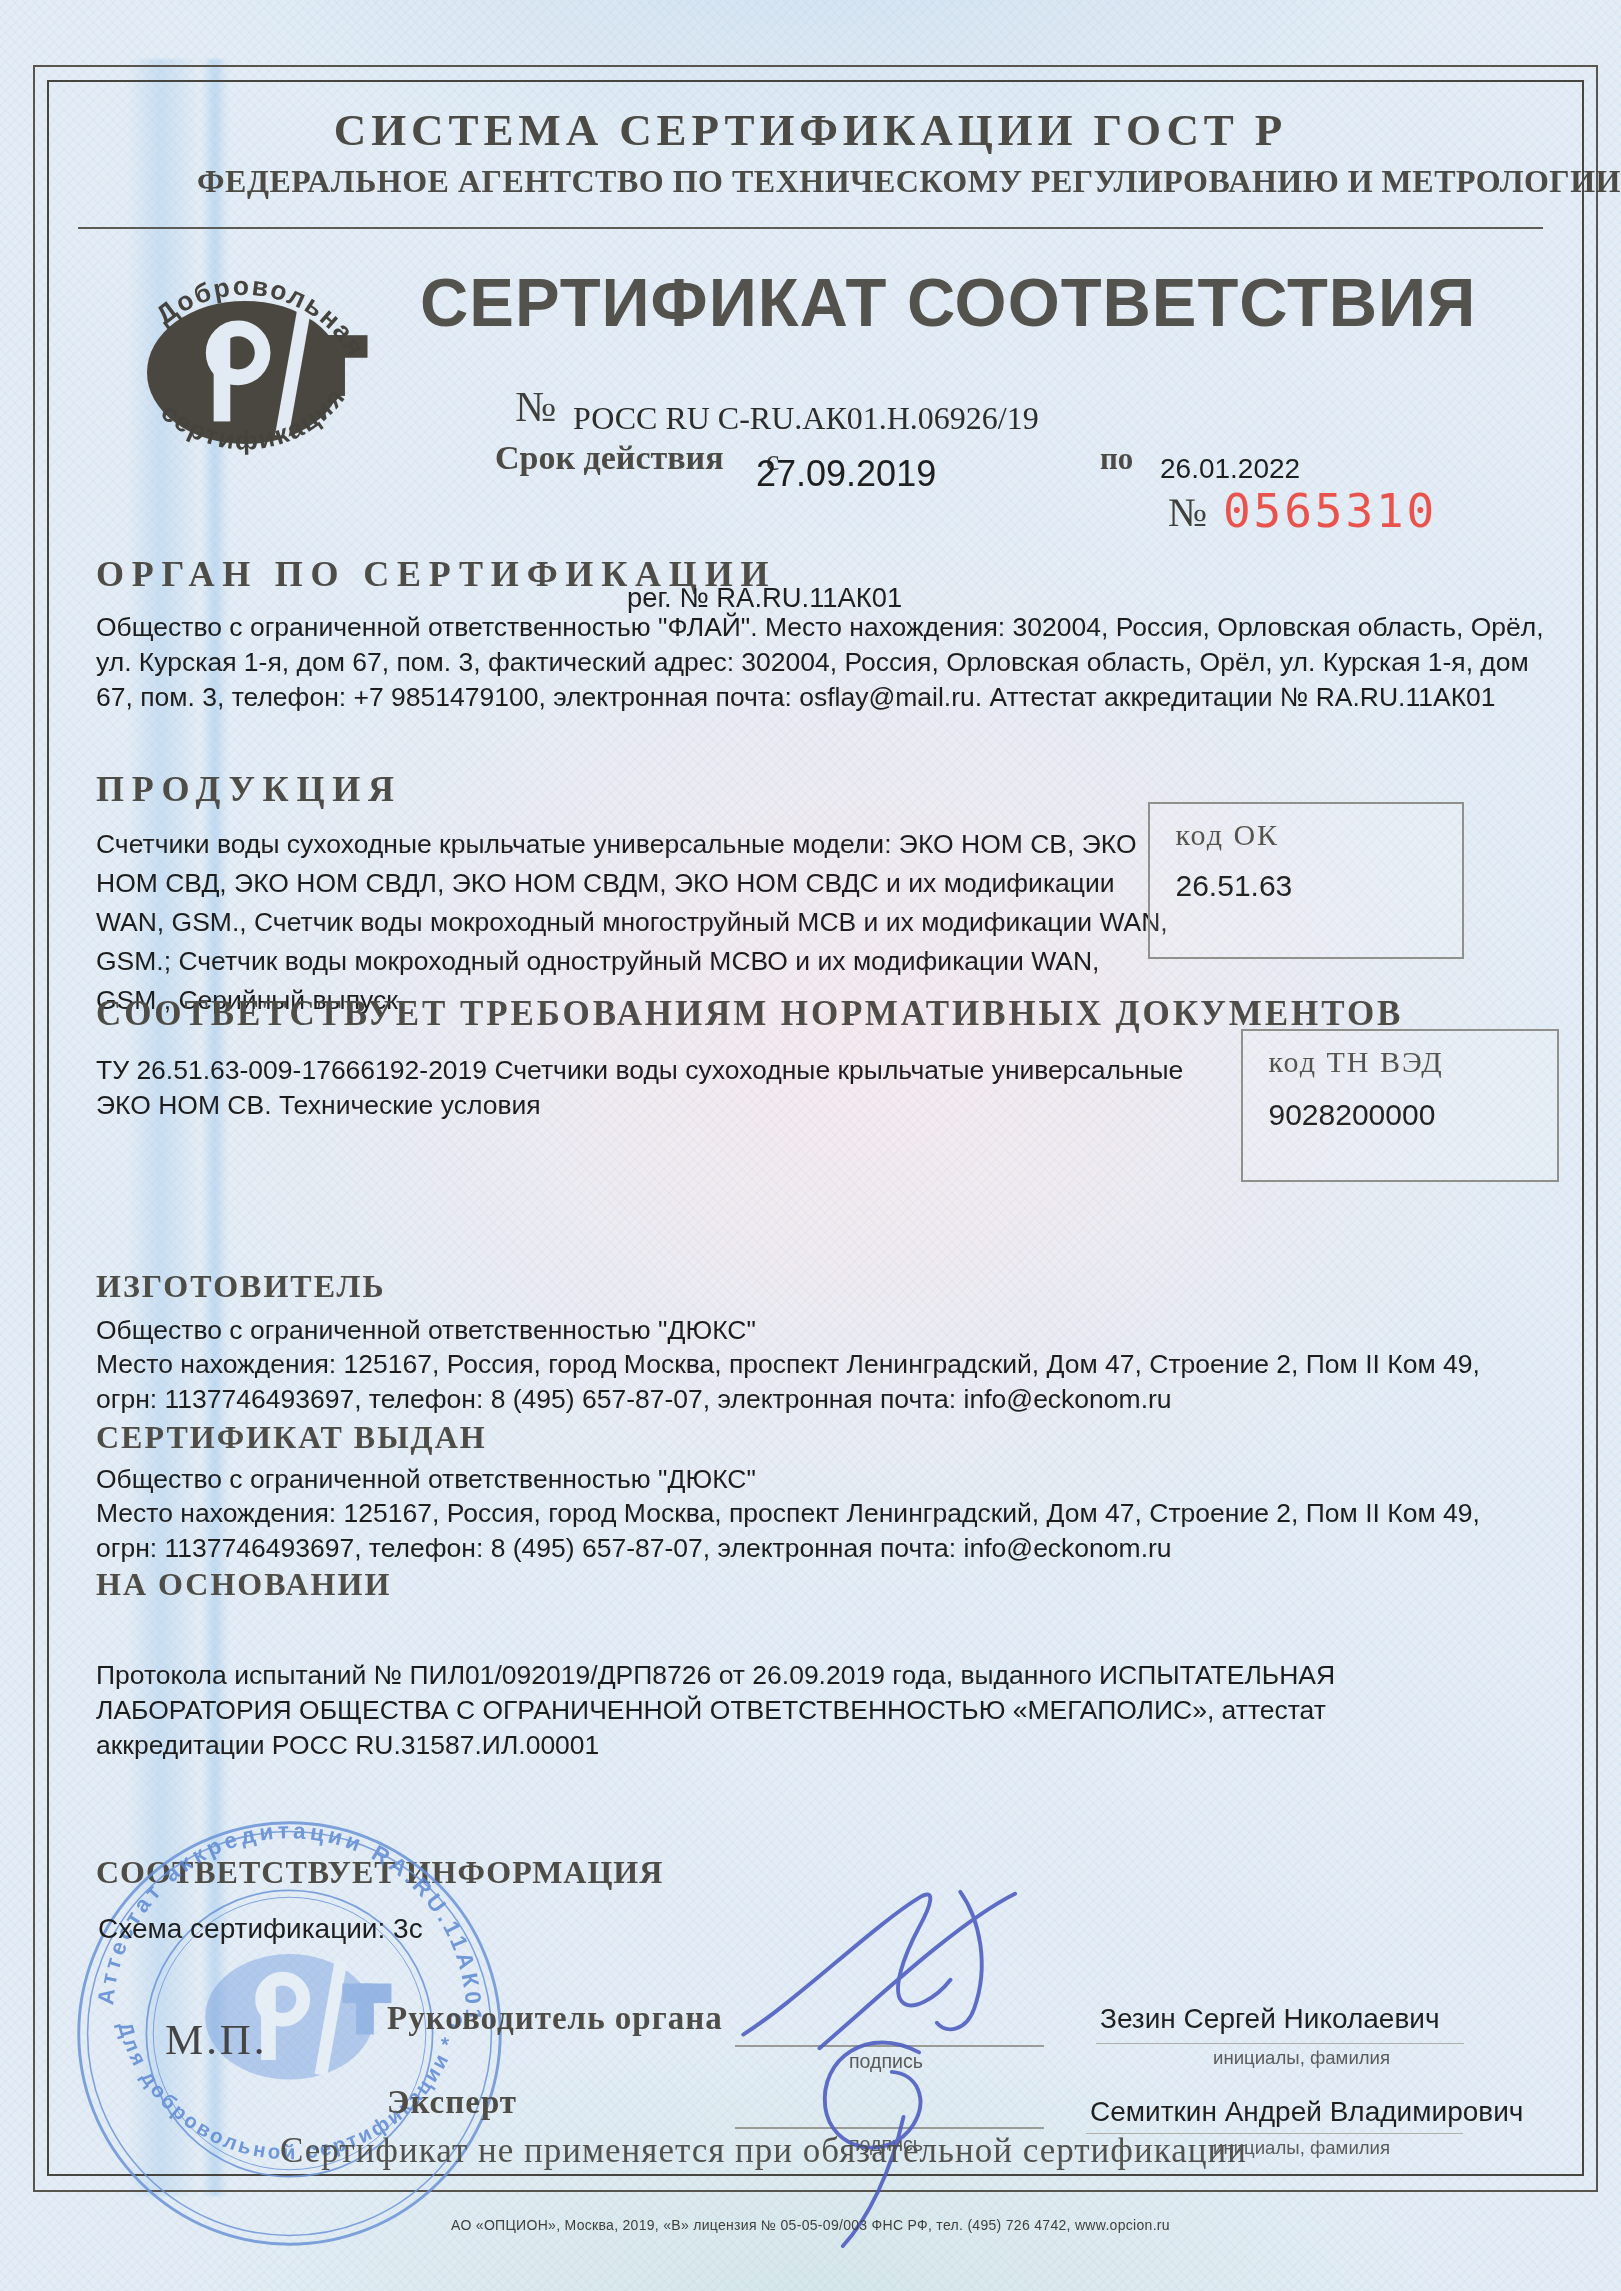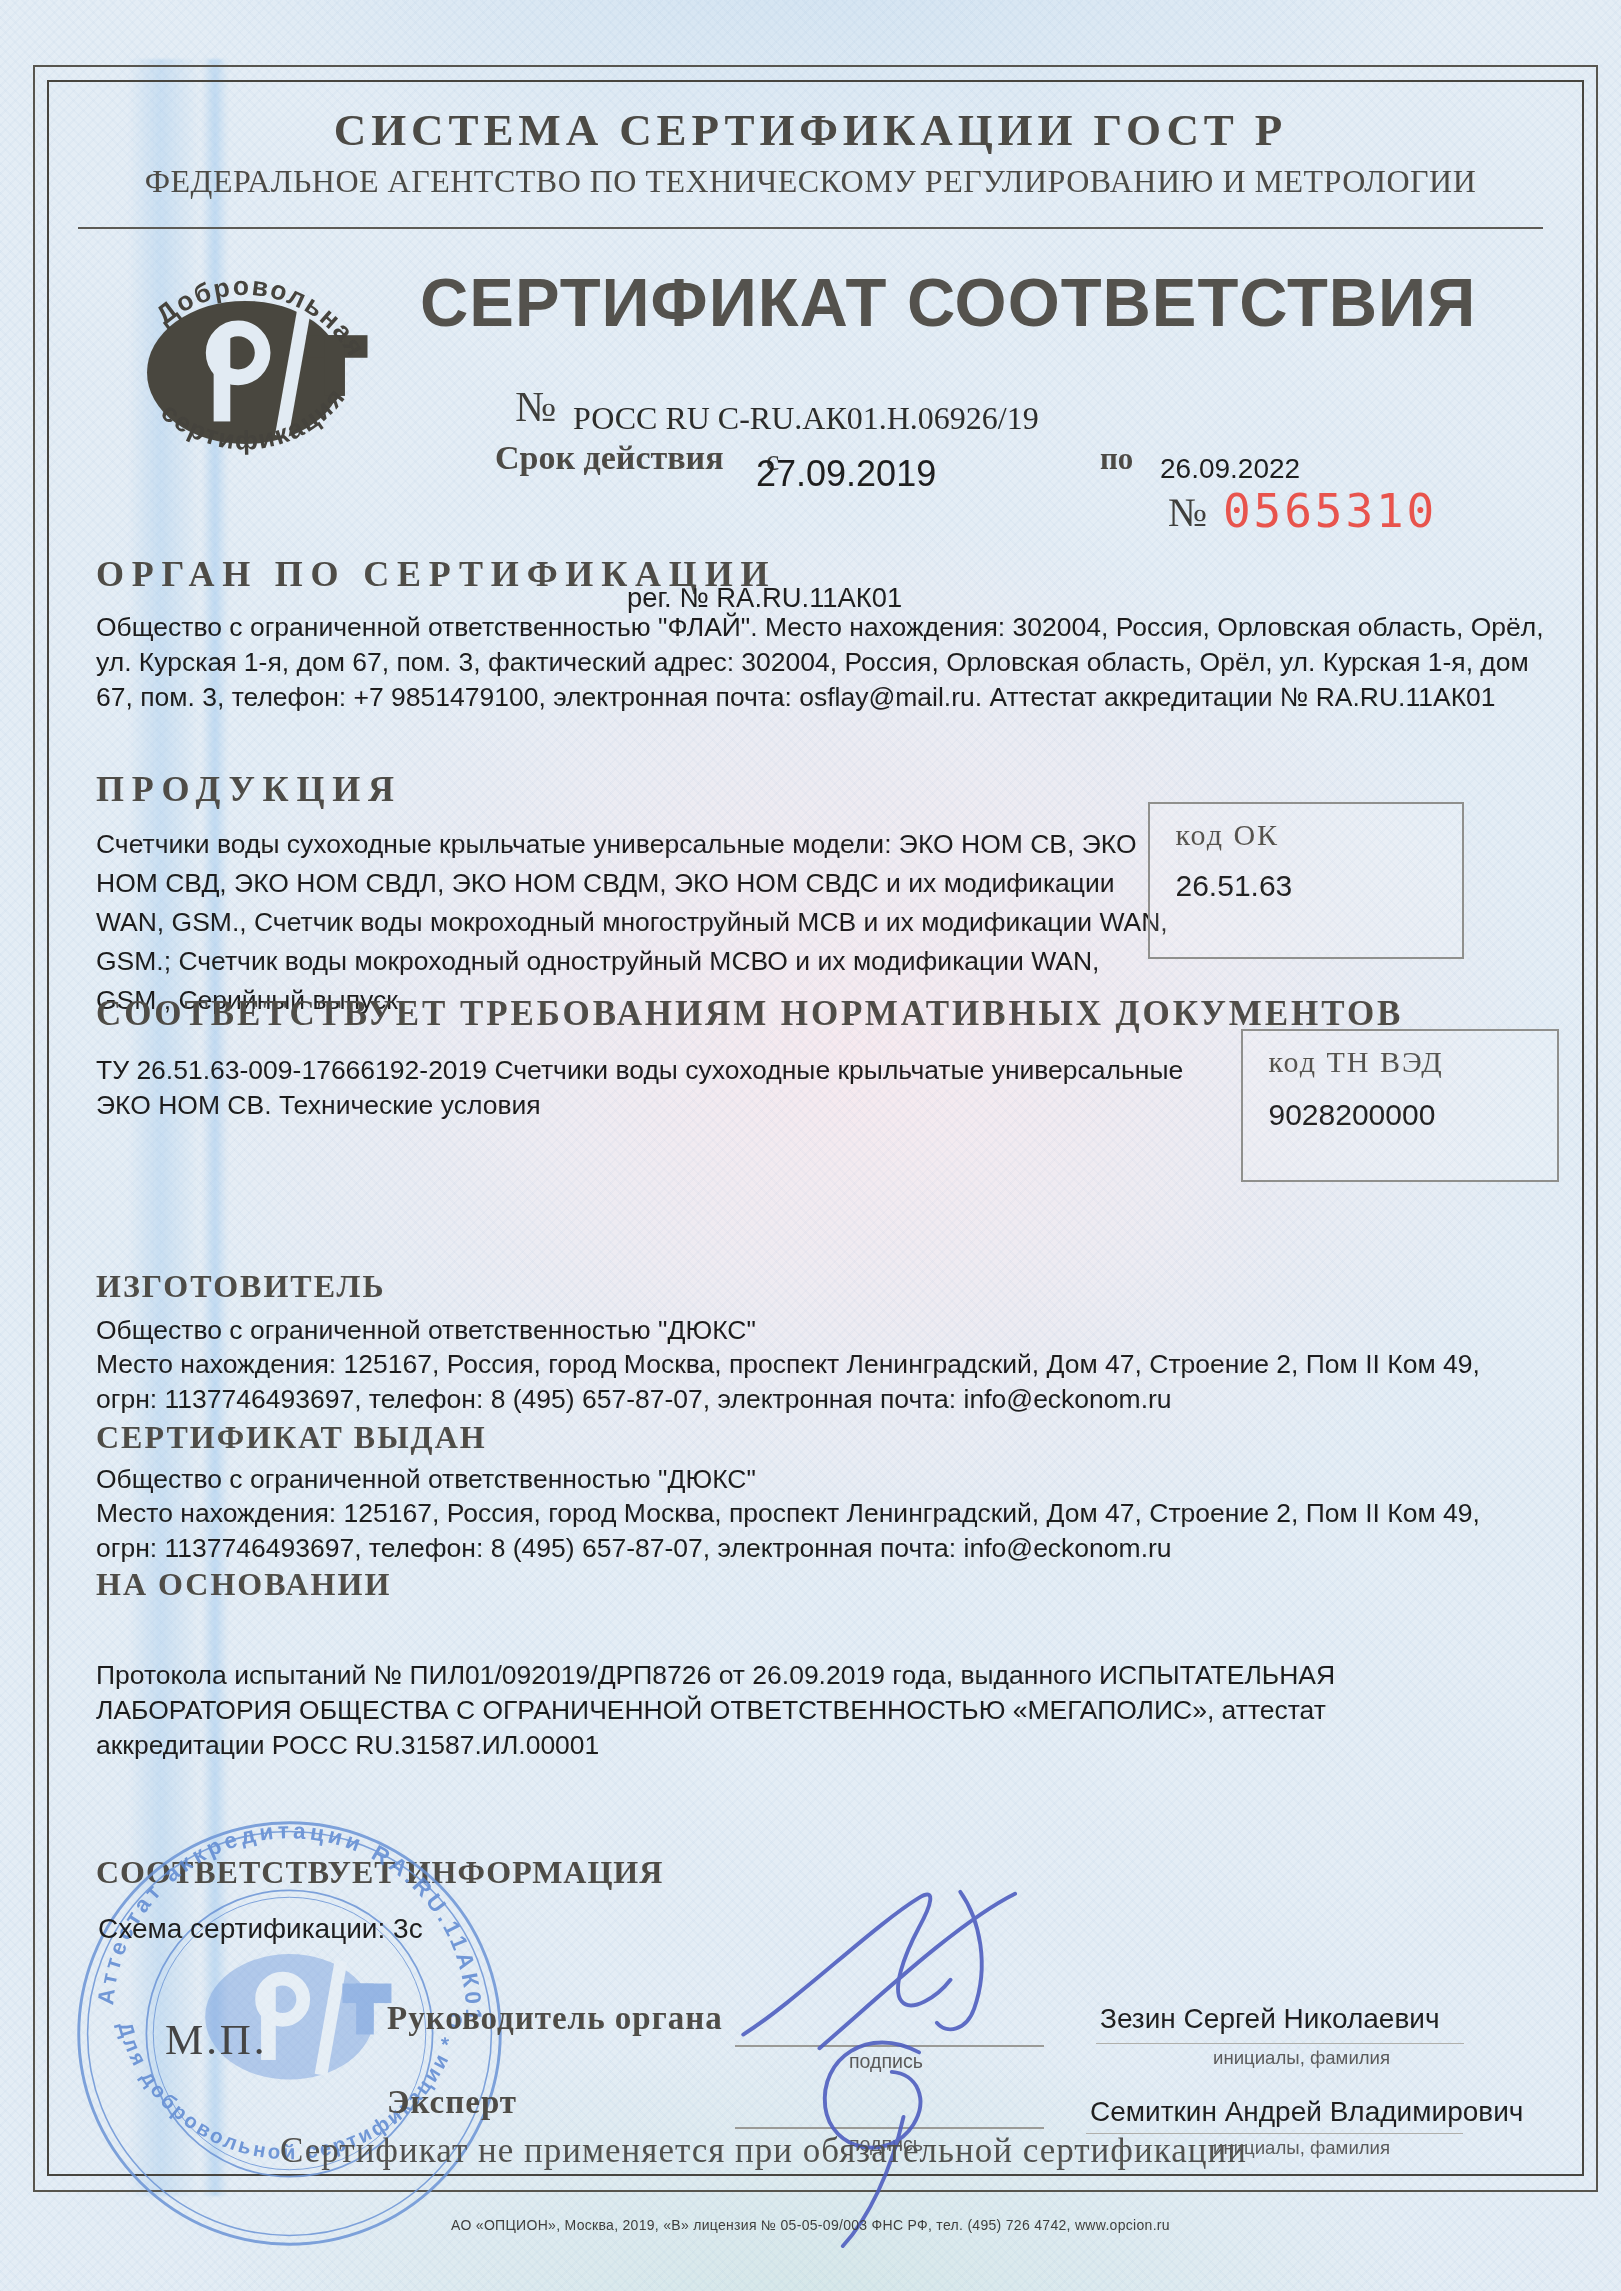--- a/index.html
+++ b/index.html
@@ -20,21 +20,21 @@
   }
   .streak{position:absolute; top:59px; height:2137px; pointer-events:none; filter:blur(1px);}
   .streak.s1{left:129px; width:69px; background:linear-gradient(90deg, transparent, rgba(150,195,235,.34) 45%, transparent); }
   .streak.s2{left:202px; width:25.5px; background:linear-gradient(90deg, transparent, rgba(140,190,235,.4) 50%, transparent); }
   .frame{position:absolute; pointer-events:none;}
   .frame.outer{left:33px; top:65px; right:23.5px; bottom:100px; border:2px solid #57554e;}
   .frame.inner{left:47px; top:80px; right:37px; bottom:116px; border:2.9px solid #47453f;}
   .abs{position:absolute;}
   .serif{font-family:"Liberation Serif","DejaVu Serif",serif;}
   .hdr1{font-size:45px; font-weight:bold; letter-spacing:4.9px; color:#4c4a45; text-align:center; width:100%;}
-  .hdr2{font-size:32px; font-weight:normal; letter-spacing:0.5px; color:#4c4a45; text-align:center; width:100%;}
+  .hdr2{font-size:32px; font-weight:bold; letter-spacing:0.5px; color:#4c4a45; text-align:right; width:100%;}
   .divider{left:78px; right:78px; top:227px; border-top:2px solid #5c5a54;}
   .title{font-size:69px; font-weight:bold; color:#54524d; letter-spacing:1px; white-space:nowrap; transform:scaleX(.97); transform-origin:left;}
   .sec-h{font-weight:bold; color:#4e4c47;}
   .body-t{font-size:26.5px; line-height:35px; color:#1c1c1c;}
   .code-box{border:2px solid #8f8f8c; background:rgba(255,255,255,0.12);}
   .code-label{font-family:"Liberation Serif","DejaVu Serif",serif; font-size:30px; color:#55534e; letter-spacing:2px;}
   .code-value{font-size:30px; color:#222;}
   .small-cap{font-size:18.6px; color:#5a5a5a;}
   .sig-line{border-top:2px solid #9a9a96;}
   .name-line{border-top:1px solid #b0b0ac;}
@@ -80,21 +80,21 @@
 
   <div class="abs title nosign" style="left:420px; top:263px;">СЕРТИФИКАТ СООТВЕТСТВИЯ</div>
 
   <span class="abs serif nosign" style="left:515px; top:382px; font-size:43px; color:#3f3f3c;">№</span>
   <span class="abs serif nosign" style="left:573px; top:400px; font-size:32px; color:#2c2c2a;">РОСС RU C-RU.АК01.Н.06926/19</span>
 
   <span class="abs serif nosign" style="left:495px; top:439px; font-size:34px; font-weight:bold; color:#4c4a45;">Срок действия</span>
   <span class="abs serif nosign" style="left:766px; top:443px; font-size:30px; color:#3c3c3a;">с</span>
   <span class="abs nosign" style="left:756px; top:453px; font-size:36px;">27.09.2019</span>
   <span class="abs serif nosign" style="left:1100px; top:441px; font-size:31px; font-weight:bold; color:#4c4a45;">по</span>
-  <span class="abs nosign" style="left:1160px; top:453px; font-size:28px;">26.09.2022</span>
+  <span class="abs nosign" style="left:1160px; top:453px; font-size:28px;">26.01.2022</span>
 
   <span class="abs serif nosign" style="left:1168px; top:488px; font-size:41px; color:#3f3f3c;">№</span>
   <span class="abs red-num nosign" style="left:1223px; top:484px;">0565310</span>
 
   <div class="abs serif sec-h nosign" style="left:96px; top:553px; font-size:36px; letter-spacing:7.8px;">ОРГАН ПО СЕРТИФИКАЦИИ</div>
   <div class="abs nosign" style="left:627px; top:582px; font-size:27.4px;">рег. № RA.RU.11АК01</div>
   <div class="abs body-t" style="left:96px; top:610px; width:1451px;">Общество с ограниченной ответственностью "ФЛАЙ". Место нахождения: 302004, Россия, Орловская область, Орёл, ул. Курская 1-я, дом 67, пом. 3, фактический адрес: 302004, Россия, Орловская область, Орёл, ул. Курская 1-я, дом 67, пом. 3, телефон: +7 9851479100, электронная почта: osflay@mail.ru. Аттестат аккредитации № RA.RU.11АК01</div>
 
   <div class="abs serif sec-h nosign" style="left:96px; top:768px; font-size:36px; letter-spacing:7.8px;">ПРОДУКЦИЯ</div>
   <div class="abs body-t" style="left:96px; top:825px; width:1083px; line-height:39px;">Счетчики воды сухоходные крыльчатые универсальные модели:  ЭКО НОМ СВ, ЭКО НОМ СВД, ЭКО НОМ  СВДЛ, ЭКО НОМ  СВДМ, ЭКО НОМ СВДС и их модификации WAN, GSM., Счетчик воды мокроходный  многоструйный МСВ и их модификации WAN, GSM.; Счетчик воды мокроходный одноструйный МСВО и их модификации WAN, GSM., Серийный выпуск</div>

